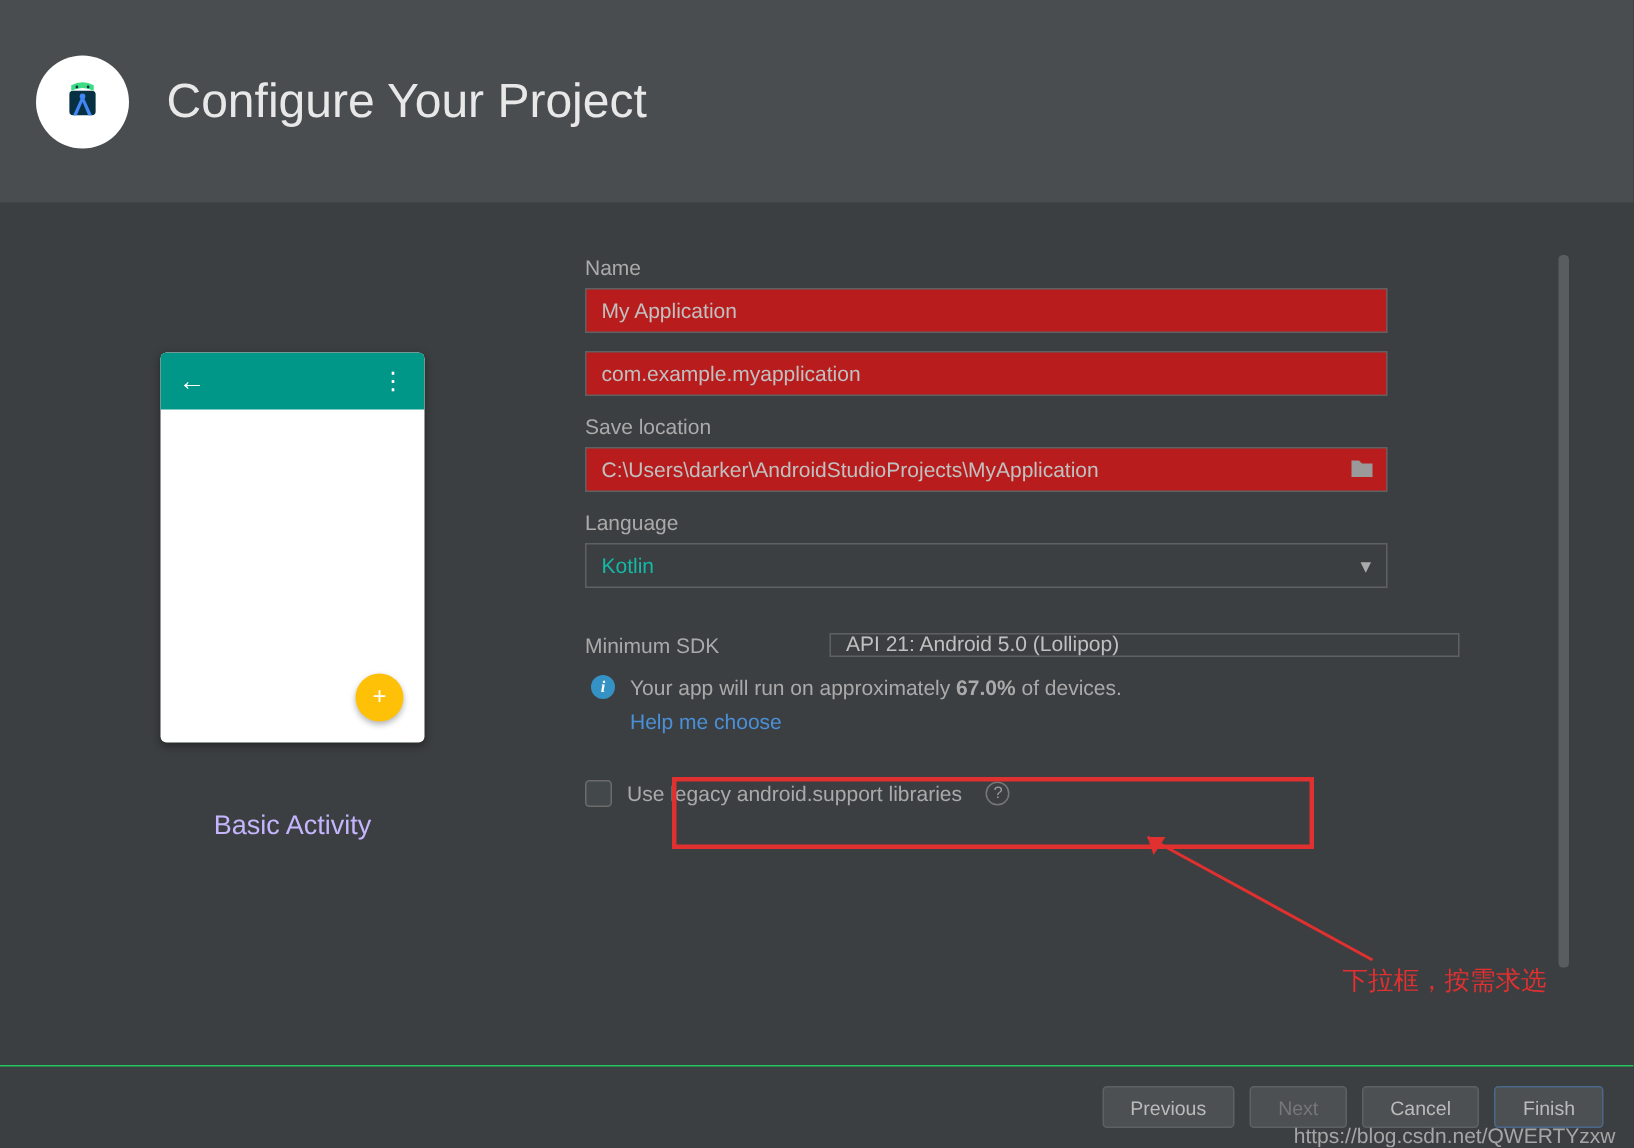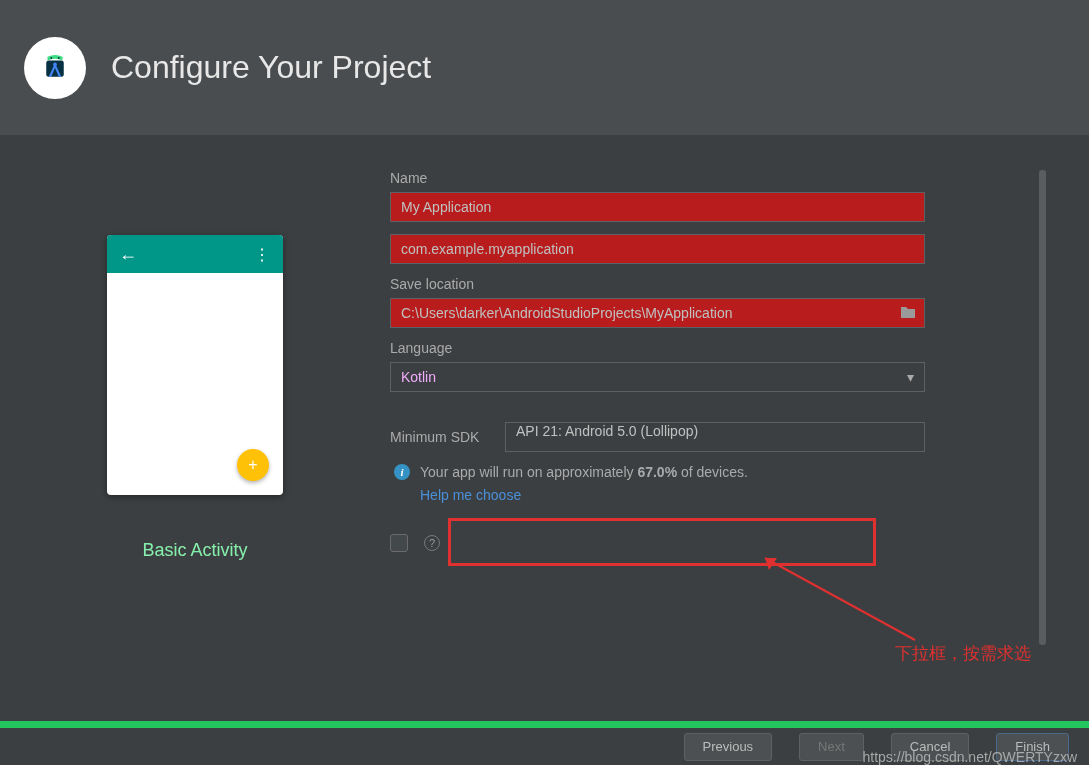--- a/index.html
+++ b/index.html
@@ -77,21 +77,21 @@
     border-radius: 50%;
     display: flex;
     align-items: center;
     justify-content: center;
     color: #fff;
     font-size: 16px;
     box-shadow: 0 2px 4px rgba(0,0,0,0.3);
   }
   .preview-title {
     margin-top: 45px;
-    color: #86efac;
+    color: #c4b5fd;
     font-size: 18px;
     font-weight: 400;
   }
   .preview-desc {
     margin-top: 20px;
     color: #888;
     font-size: 13px;
     text-align: center;
     line-height: 1.6;
     padding: 0 20px;
@@ -126,21 +126,21 @@
     position: absolute;
     right: 8px;
     top: 6px;
     color: #888;
   }
   .select {
     width: 535px;
     height: 30px;
     background: #3c3f41;
     border: 1px solid #5e6162;
-    color: #f0abfc;
+    color: #14b8a6;
     padding: 0 10px;
     font-size: 14px;
     display: flex;
     align-items: center;
     position: relative;
   }
   .select::after {
     content: "▾";
     position: absolute;
     right: 10px;
@@ -152,29 +152,30 @@
     margin-top: 30px;
   }
   .sdk-label {
     width: 115px;
     color: #aaa;
     font-size: 14px;
   }
   .sdk-select {
     flex: 1;
     max-width: 420px;
-    height: 30px;
+    height: 16px;
     background: #3c3f41;
     border: 1px solid #5e6162;
     color: #c0c0c0;
     padding: 0 10px;
     font-size: 14px;
     display: flex;
-    align-items: flex-start;
-    position: relative;
+    align-items: flex-end;
+    position: relative;
+    margin-left: 48px;
   }
   .annotate-box {
     position: absolute;
     border: 3px solid #e03030;
     pointer-events: none;
   }
   .info-row {
     margin-top: 10px;
     padding-left: 30px;
     font-size: 14px;
@@ -244,28 +245,28 @@
     width: 7px;
     height: 475px;
     background: #5a5d5f;
     border-radius: 3px;
   }
   .footer {
     position: absolute;
     bottom: 0;
     left: 0;
     right: 0;
-    height: 44px;
-    border-top: 7px solid #22c55e;
+    height: 55px;
+    border-top: 1px solid #22c55e;
     background: #3c3f41;
     display: flex;
     align-items: center;
     justify-content: flex-end;
     padding-right: 20px;
-    gap: 27px;
+    gap: 10px;
   }
   .btn {
     height: 28px;
     padding: 0 18px;
     background: #4c5052;
     border: 1px solid #5e6162;
     color: #bbb;
     font-size: 13px;
     display: inline-flex;
     align-items: center;
@@ -364,20 +365,21 @@
       </div>
 
       <div class="info-row">
         <span class="info-icon">i</span>
         <span>Your app will run on approximately </span><b>67.0%</b><span> of devices.</span>
         <span class="help-link">Help me choose</span>
       </div>
 
       <div class="legacy-row">
         <span class="checkbox"></span>
+        <span>Use legacy android.support libraries</span>
         <span class="q-icon">?</span>
       </div>
     </div>
 
     <div class="scroll-track">
       <div class="scroll-thumb"></div>
     </div>
 
     <div class="annotate-box" style="left:113px; top:348px; width:428px; height:48px;"></div>
     <svg class="arrow-annot" style="left:420px; top:380px;" width="170" height="100">

